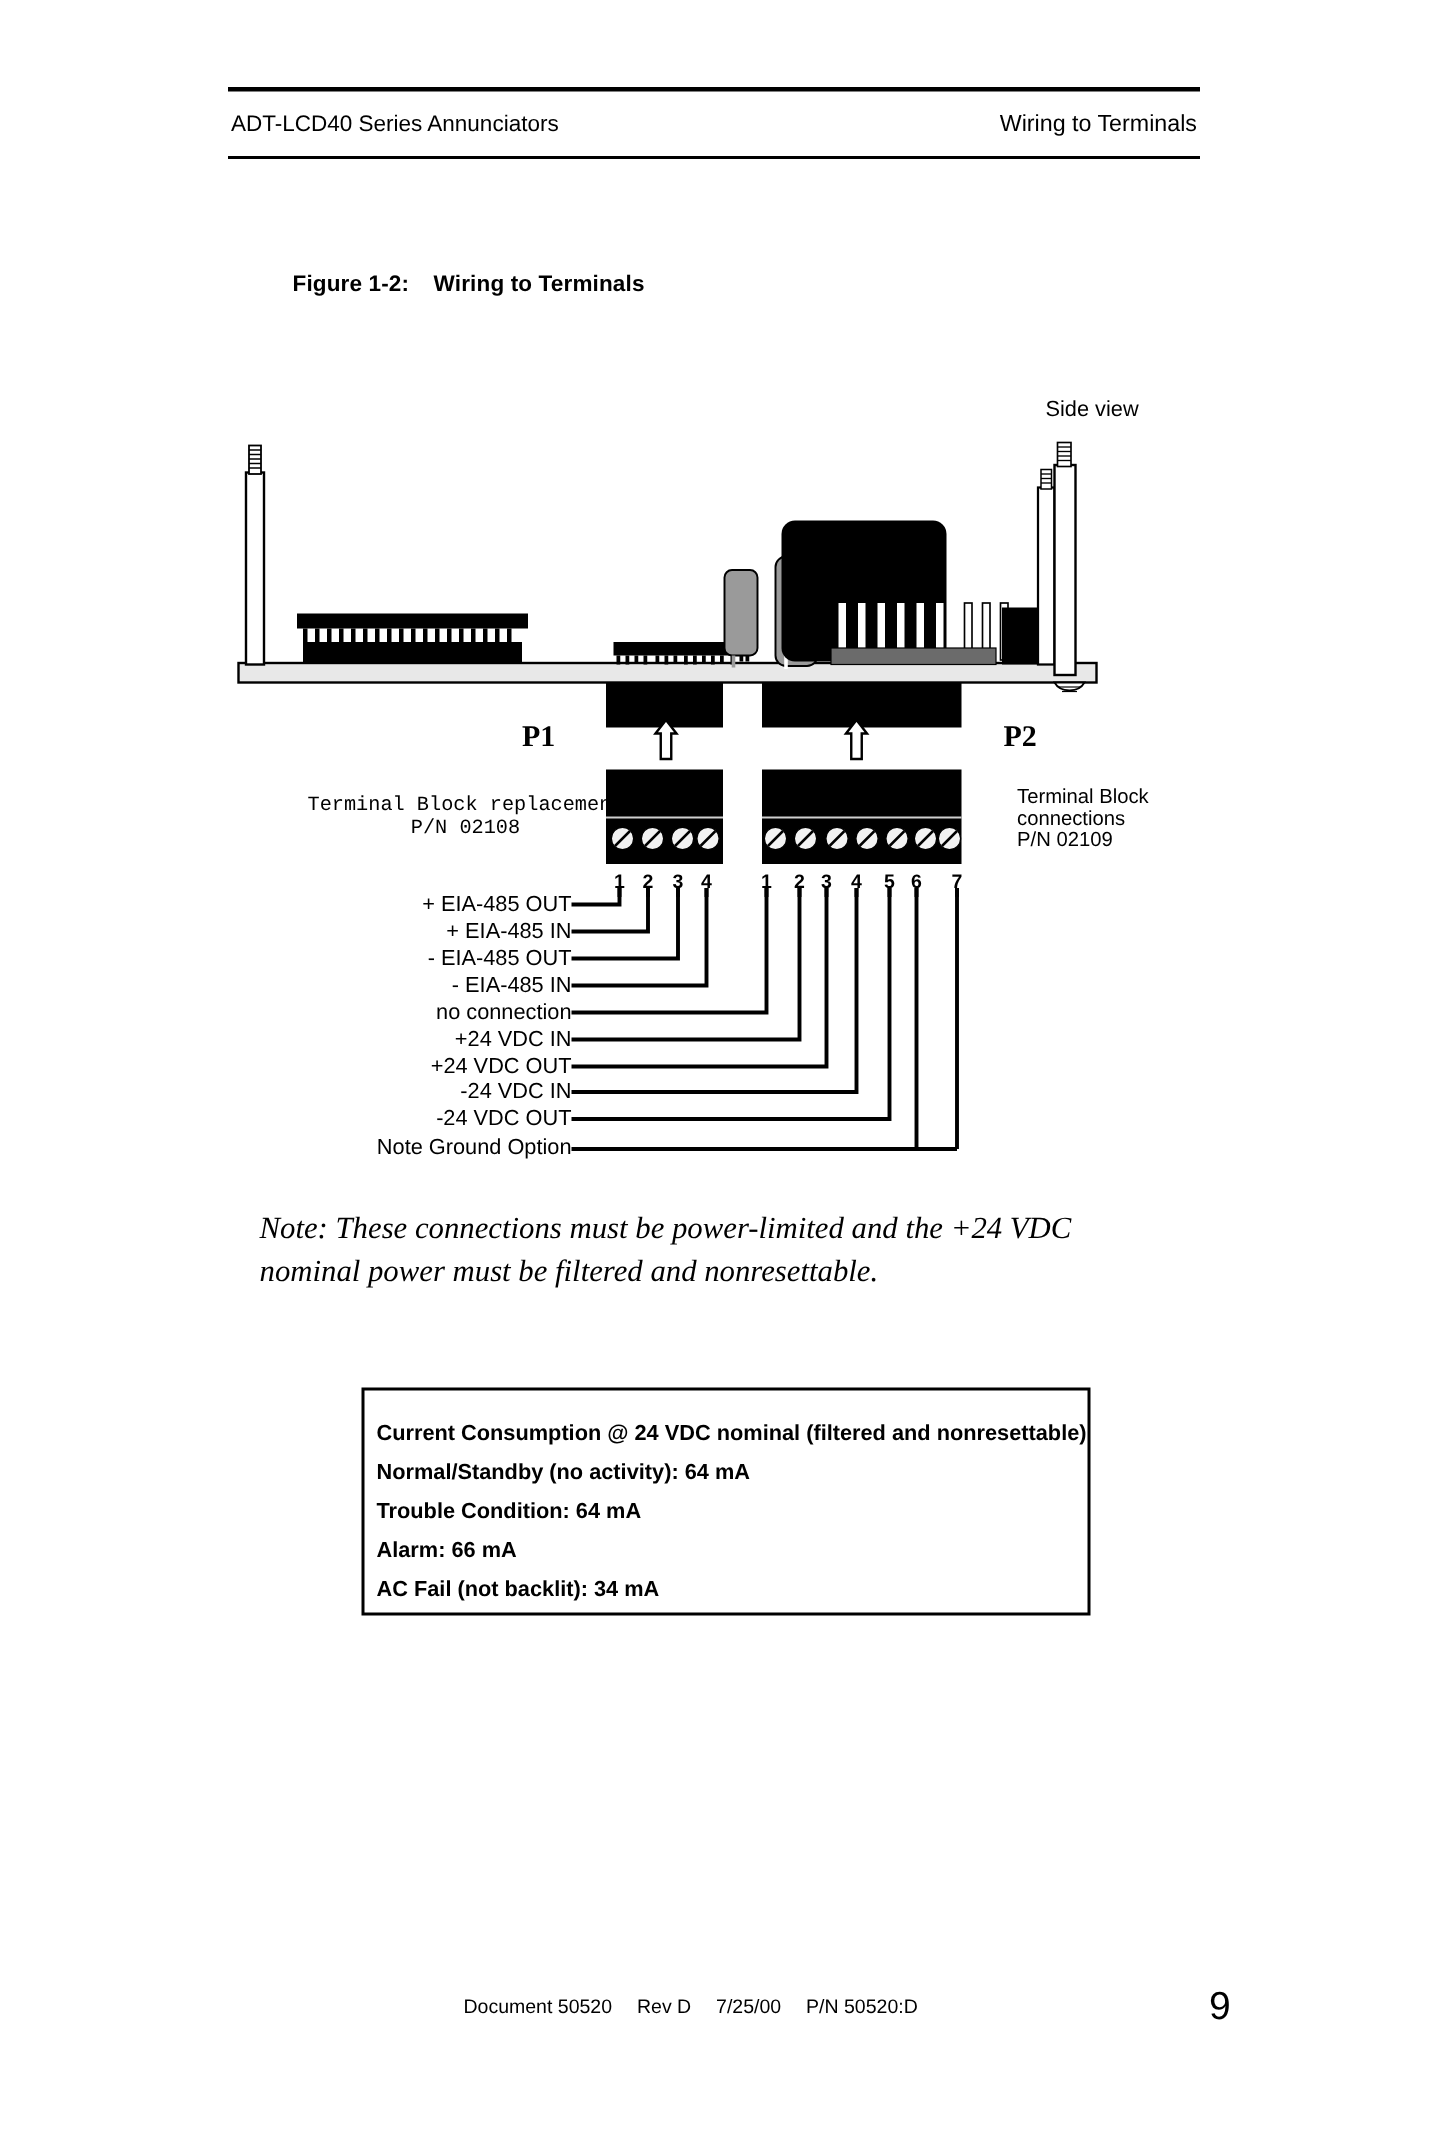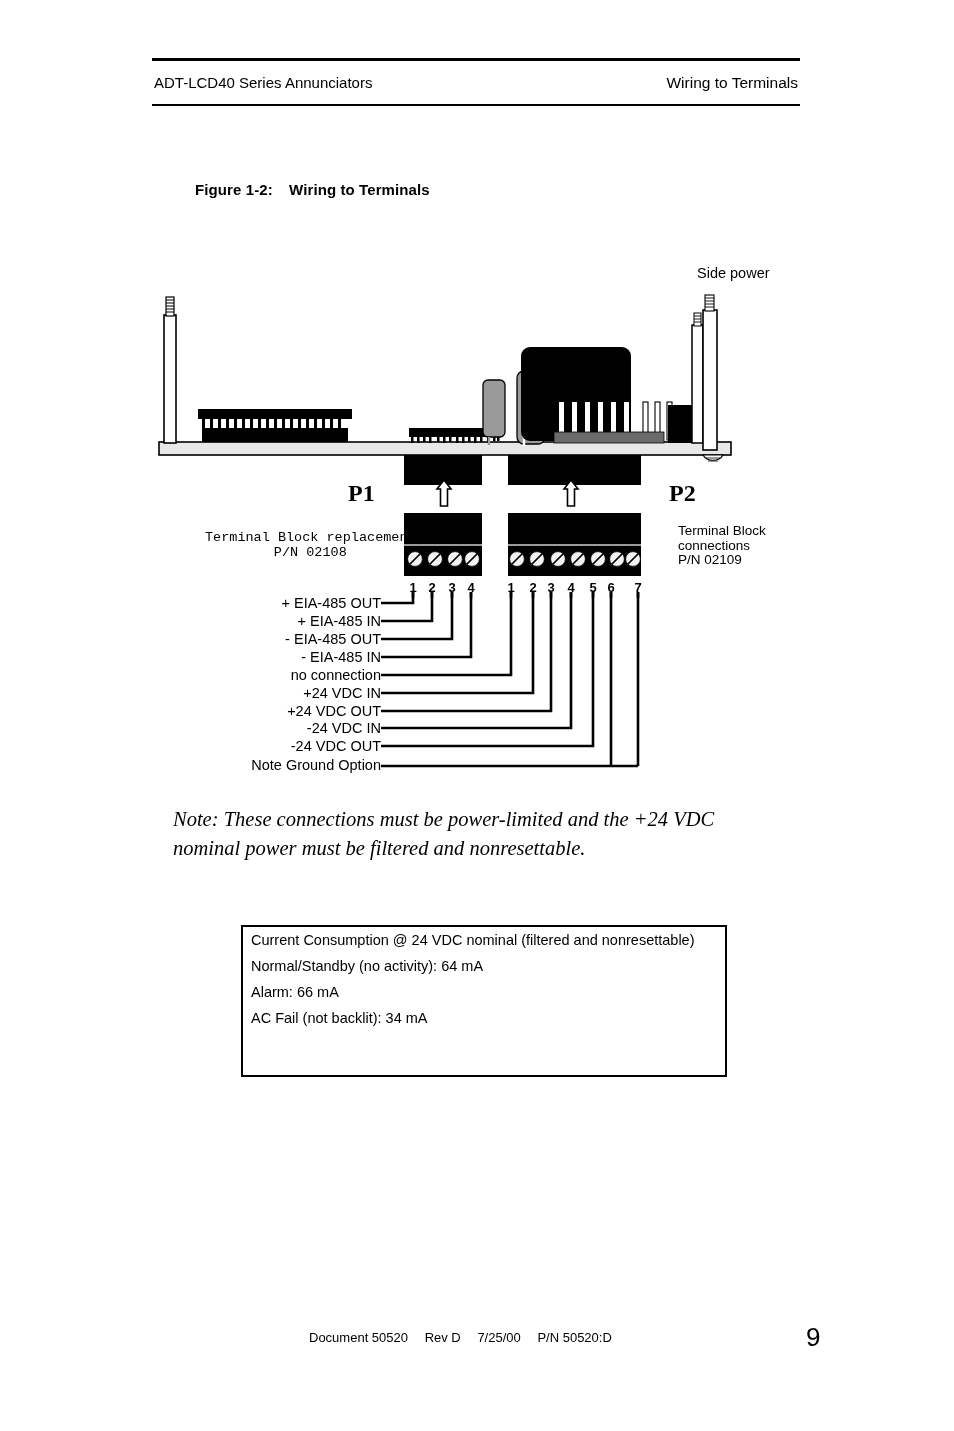--- a/index.html
+++ b/index.html
@@ -79,21 +79,21 @@
     left: 697px;
     top: 265px;
     font-size: 14.5px;
   }
 
   
   .pconn-label {
     position: absolute;
     font-family: "Liberation Serif", serif;
     font-weight: bold;
-    font-size: 24px;
+    font-size: 20px;
   }
   #p1-label { left: 348px; top: 480px; }
   #p2-label { left: 669px; top: 480px; }
 
   
   .tb-note {
     position: absolute;
     font-size: 13.5px;
     line-height: 14.5px;
   }
@@ -133,21 +133,22 @@
 
   
   #consumption-box {
     position: absolute;
     left: 241px;
     top: 925px;
     width: 486px;
     height: 152px;
     border: 2.5px solid #000;
     box-sizing: border-box;
-    padding: 0 0 0 8px;
+    padding: 16px 0 0 8px;
+    font-weight: bold;
   }
   #consumption-box .cons-line {
     font-size: 14.5px;
     line-height: 26px;
     white-space: nowrap;
   }
 
   
   #footer-doc {
     position: absolute;
@@ -403,21 +404,21 @@
     <line x1="551" y1="592" x2="551" y2="598"></line>
     <line x1="571" y1="592" x2="571" y2="598"></line>
     <line x1="593" y1="592" x2="593" y2="598"></line>
     <line x1="611" y1="592" x2="611" y2="598"></line>
     <line x1="638" y1="592" x2="638" y2="598"></line>
   </g>
 
 </svg>
 </div>
 
-<div id="side-view-label">Side power</div>
+<div id="side-view-label">Side view</div>
 
 <div class="pconn-label" id="p1-label">P1</div>
 <div class="pconn-label" id="p2-label">P2</div>
 
 <div class="tb-note" id="tb-note-left">
   <div>Terminal Block replacement</div>
   <div>P/N 02108</div>
 </div>
 
 <div class="tb-note" id="tb-note-right">
@@ -448,20 +449,21 @@
 <div class="wire-label" style="top:703px">+24 VDC OUT</div>
 <div class="wire-label" style="top:720px">-24 VDC IN</div>
 <div class="wire-label" style="top:738px">-24 VDC OUT</div>
 <div class="wire-label" style="top:757px">Note Ground Option</div>
 
 <div id="power-note">Note: These connections must be power-limited and the +24 VDC nominal power must be filtered and nonresettable.</div>
 
 <div id="consumption-box">
   <div class="cons-line">Current Consumption @ 24 VDC nominal (filtered and nonresettable)</div>
   <div class="cons-line">Normal/Standby (no activity): 64 mA</div>
+  <div class="cons-line">Trouble Condition: 64 mA</div>
   <div class="cons-line">Alarm: 66 mA</div>
   <div class="cons-line">AC Fail (not backlit): 34 mA</div>
 </div>
 
 <div id="footer-doc">
   <span>Document 50520</span>
   <span>Rev D</span>
   <span>7/25/00</span>
   <span>P/N 50520:D</span>
 </div>

